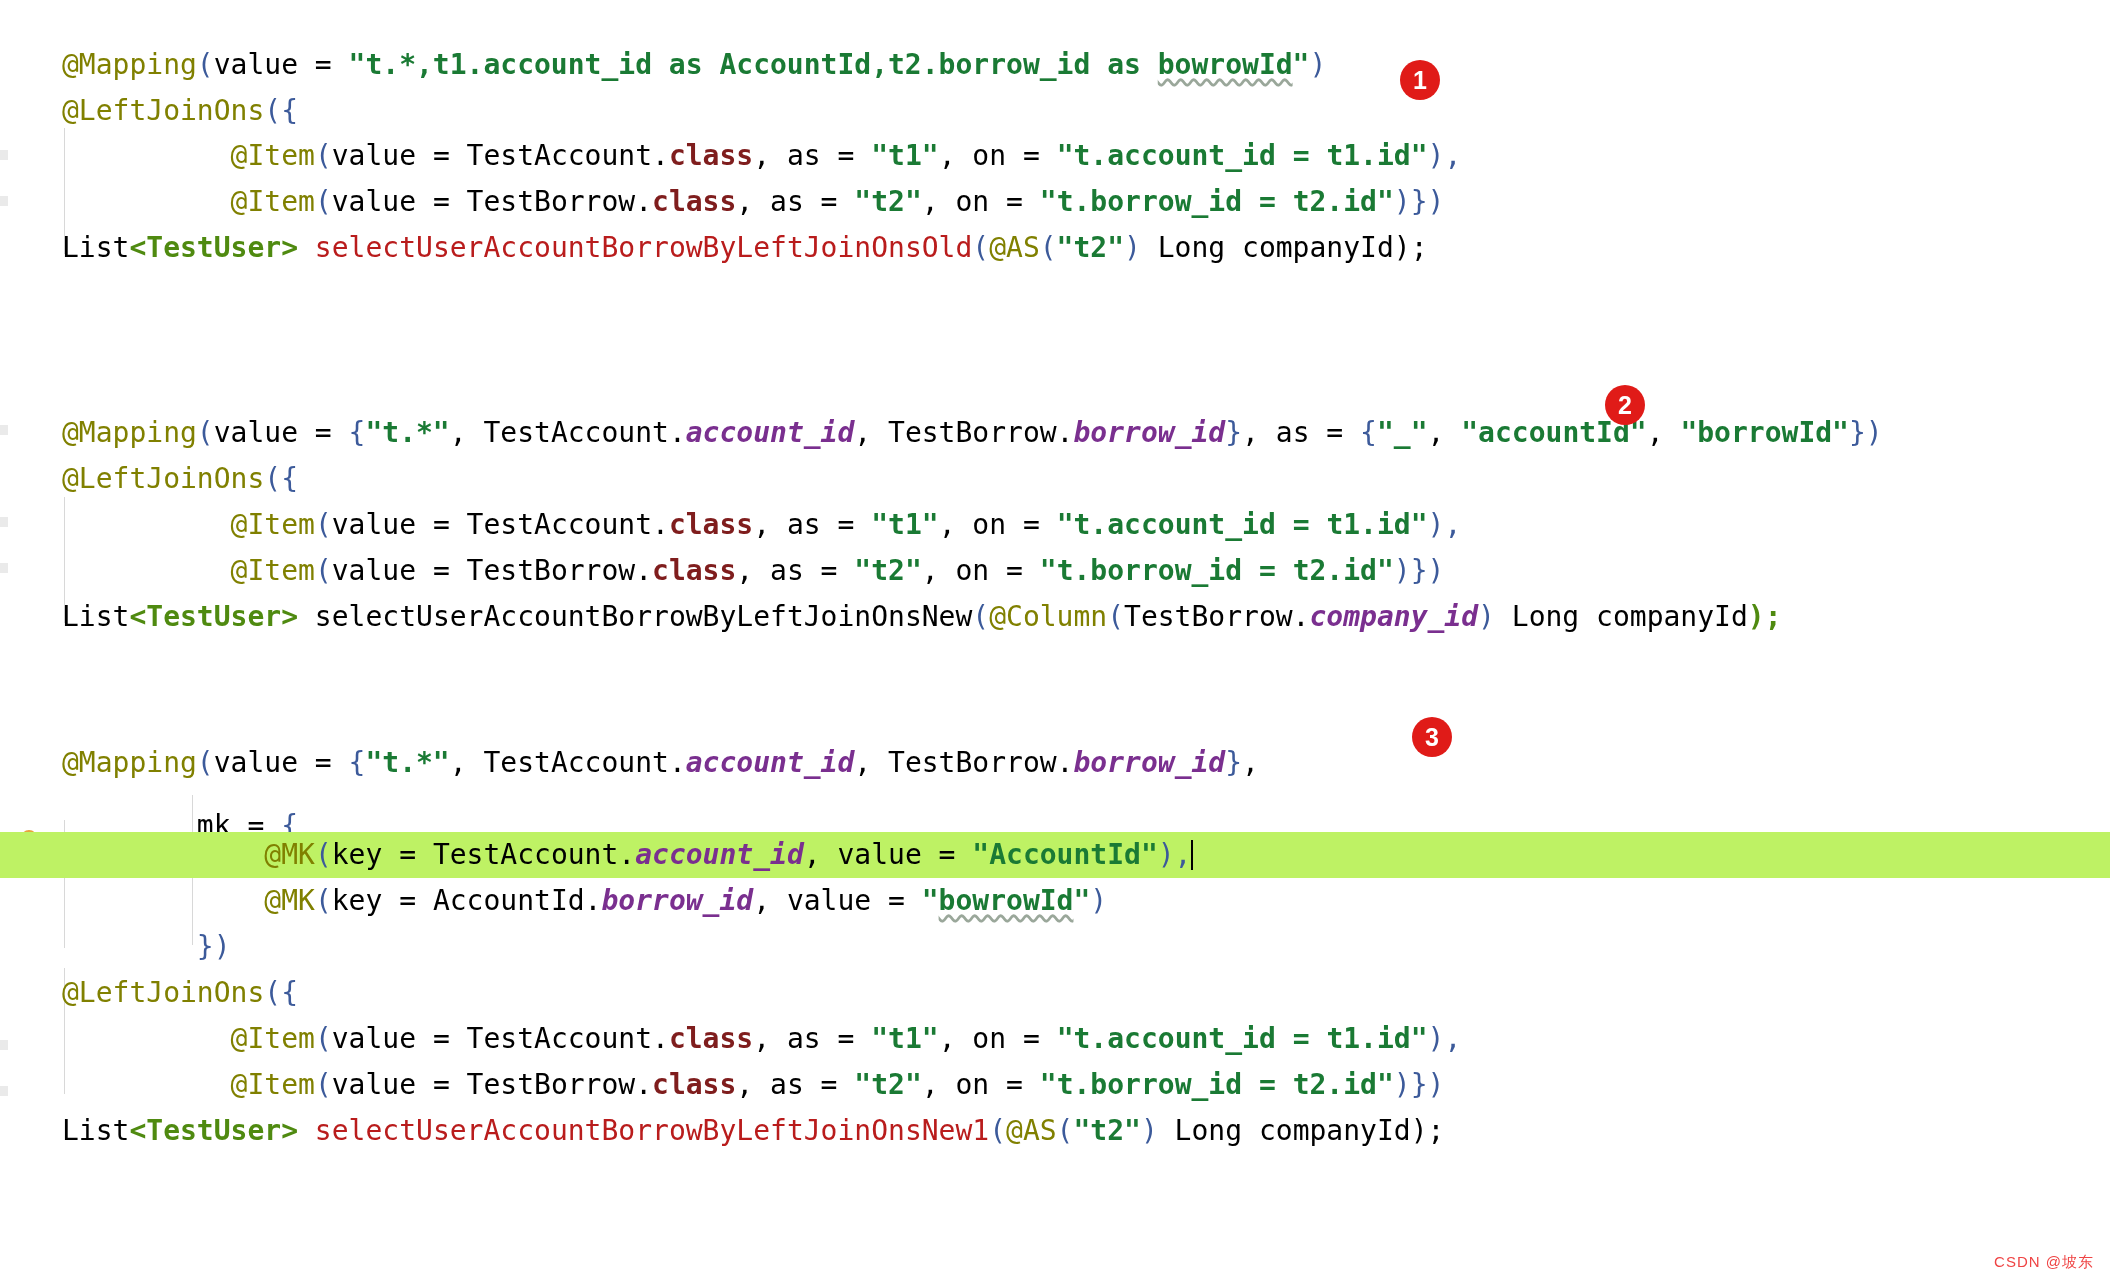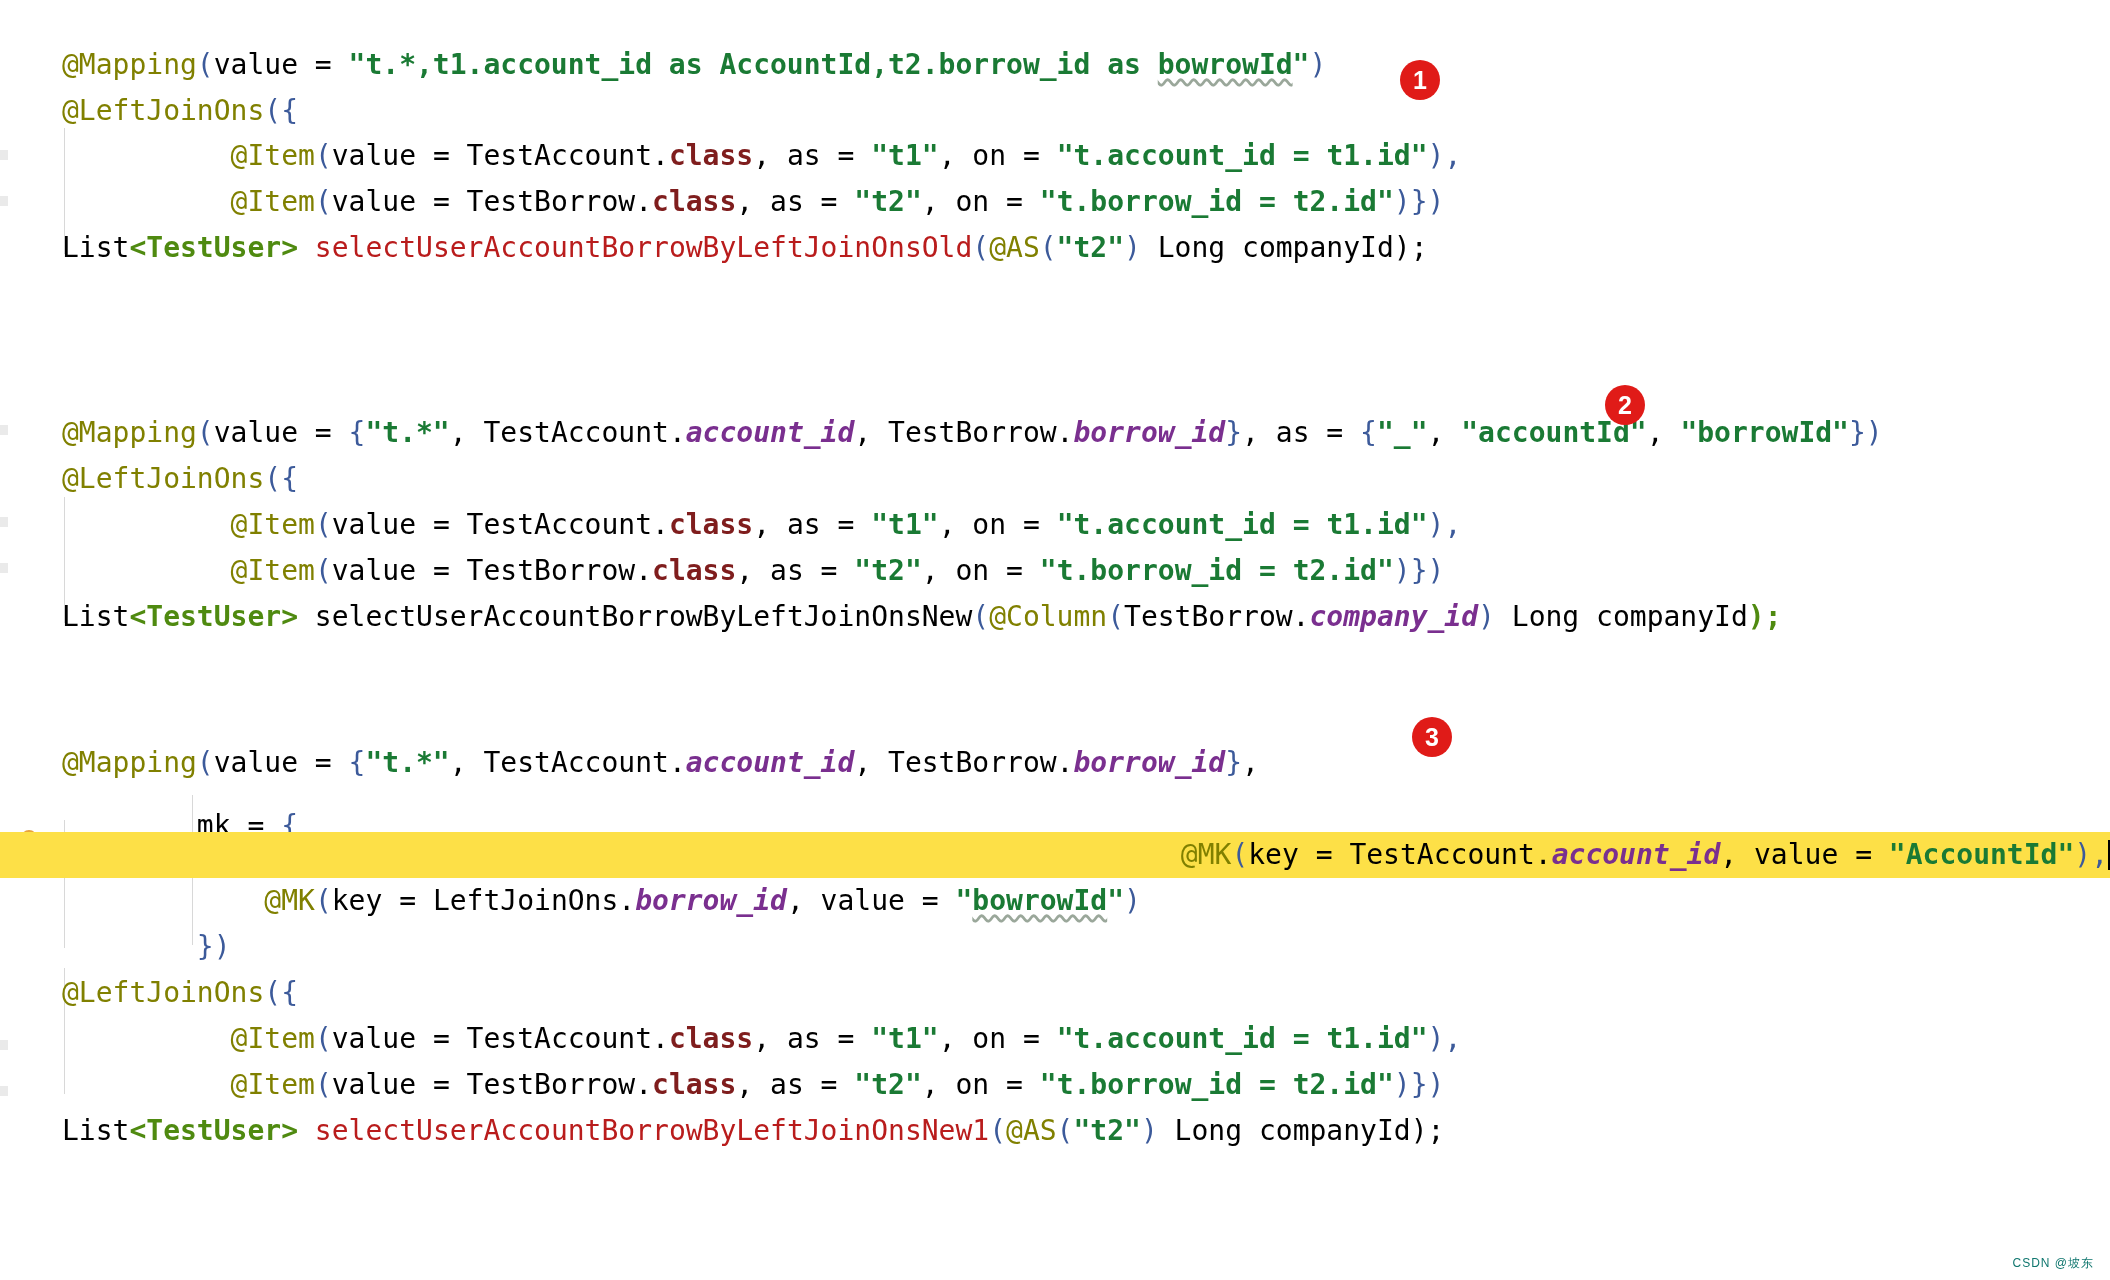--- a/index.html
+++ b/index.html
@@ -88,22 +88,21 @@
     white-space: pre;
     font-size: 28px;
     letter-spacing: 0px;
     color: #000000;
   }
   .line .txt {
     display: inline-block;
     padding-left: 62px;
   }
   .line.highlight {
-    background: #fde047;
-    text-align: right;
+    background: #bef264;
   }
 
   
   .guide {
     position: absolute;
     width: 1px;
     background: #d8d8d8;
   }
 
   
@@ -145,23 +144,23 @@
     font-weight: bold;
     line-height: 40px;
     text-align: center;
   }
 
   
   .watermark {
     position: absolute;
     right: 16px;
     bottom: 8px;
-    color: #0f766e;
+    color: #ef4444;
     font-family: "Liberation Sans", sans-serif;
-    font-size: 12px;
+    font-size: 15px;
     letter-spacing: 1px;
   }
 </style>
 </head>
 <body>
 
 <div id="editor">
 
   <div class="gutter">
     <div class="gutter-mark" style="top:150px"></div>
@@ -207,21 +206,21 @@
     <div class="line" style="top:548px"><span class="txt">          <span class="anno">@Item</span><span class="paren">(</span><span class="plain">value = TestBorrow.</span><span class="kw">class</span><span class="plain">, as = </span><span class="str">"t2"</span><span class="plain">, on = </span><span class="str">"t.borrow_id = t2.id"</span><span class="paren">)})</span></span></div>
 
     <div class="line" style="top:594px"><span class="txt"><span class="plain">List</span><span class="gen">&lt;TestUser&gt;</span><span class="plain"> selectUserAccountBorrowByLeftJoinOnsNew</span><span class="paren">(</span><span class="anno">@Column</span><span class="paren">(</span><span class="plain">TestBorrow.</span><span class="fld">company_id</span><span class="paren">)</span><span class="plain"> Long companyId</span><span class="gen">);</span></span></div>
 
     <div class="line" style="top:740px"><span class="txt"><span class="anno">@Mapping</span><span class="paren">(</span><span class="plain">value = </span><span class="paren">{</span><span class="str">"t.*"</span><span class="plain">, TestAccount.</span><span class="fld">account_id</span><span class="plain">, TestBorrow.</span><span class="fld">borrow_id</span><span class="paren">}</span><span class="plain">,</span></span></div>
 
     <div class="line" style="top:803px"><span class="txt">        <span class="plain">mk = </span><span class="paren">{</span></span></div>
 
     <div class="line highlight" style="top:832px"><span class="txt">            <span class="anno">@MK</span><span class="paren">(</span><span class="plain">key = TestAccount.</span><span class="fld">account_id</span><span class="plain">, value = </span><span class="str">"AccountId"</span><span class="paren">),</span><span class="caret"></span></span></div>
 
-    <div class="line" style="top:878px"><span class="txt">            <span class="anno">@MK</span><span class="paren">(</span><span class="plain">key = LeftJoinOns.</span><span class="fld">borrow_id</span><span class="plain">, value = </span><span class="str">"</span><span class="str wavy">bowrowId</span><span class="str">"</span><span class="paren">)</span></span></div>
+    <div class="line" style="top:878px"><span class="txt">            <span class="anno">@MK</span><span class="paren">(</span><span class="plain">key = AccountId.</span><span class="fld">borrow_id</span><span class="plain">, value = </span><span class="str">"</span><span class="str wavy">bowrowId</span><span class="str">"</span><span class="paren">)</span></span></div>
 
     <div class="line" style="top:924px"><span class="txt">        <span class="paren">})</span></span></div>
 
     <div class="line" style="top:970px"><span class="txt"><span class="anno">@LeftJoinOns</span><span class="paren">({</span></span></div>
 
     <div class="line" style="top:1016px"><span class="txt">          <span class="anno">@Item</span><span class="paren">(</span><span class="plain">value = TestAccount.</span><span class="kw">class</span><span class="plain">, as = </span><span class="str">"t1"</span><span class="plain">, on = </span><span class="str">"t.account_id = t1.id"</span><span class="paren">),</span></span></div>
 
     <div class="line" style="top:1062px"><span class="txt">          <span class="anno">@Item</span><span class="paren">(</span><span class="plain">value = TestBorrow.</span><span class="kw">class</span><span class="plain">, as = </span><span class="str">"t2"</span><span class="plain">, on = </span><span class="str">"t.borrow_id = t2.id"</span><span class="paren">)})</span></span></div>
 
     <div class="line" style="top:1108px"><span class="txt"><span class="plain">List</span><span class="gen">&lt;TestUser&gt;</span><span class="dim"> selectUserAccountBorrowByLeftJoinOnsNew1</span><span class="paren">(</span><span class="anno">@AS</span><span class="paren">(</span><span class="str">"t2"</span><span class="paren">)</span><span class="plain"> Long companyId</span><span class="plain">);</span></span></div>

